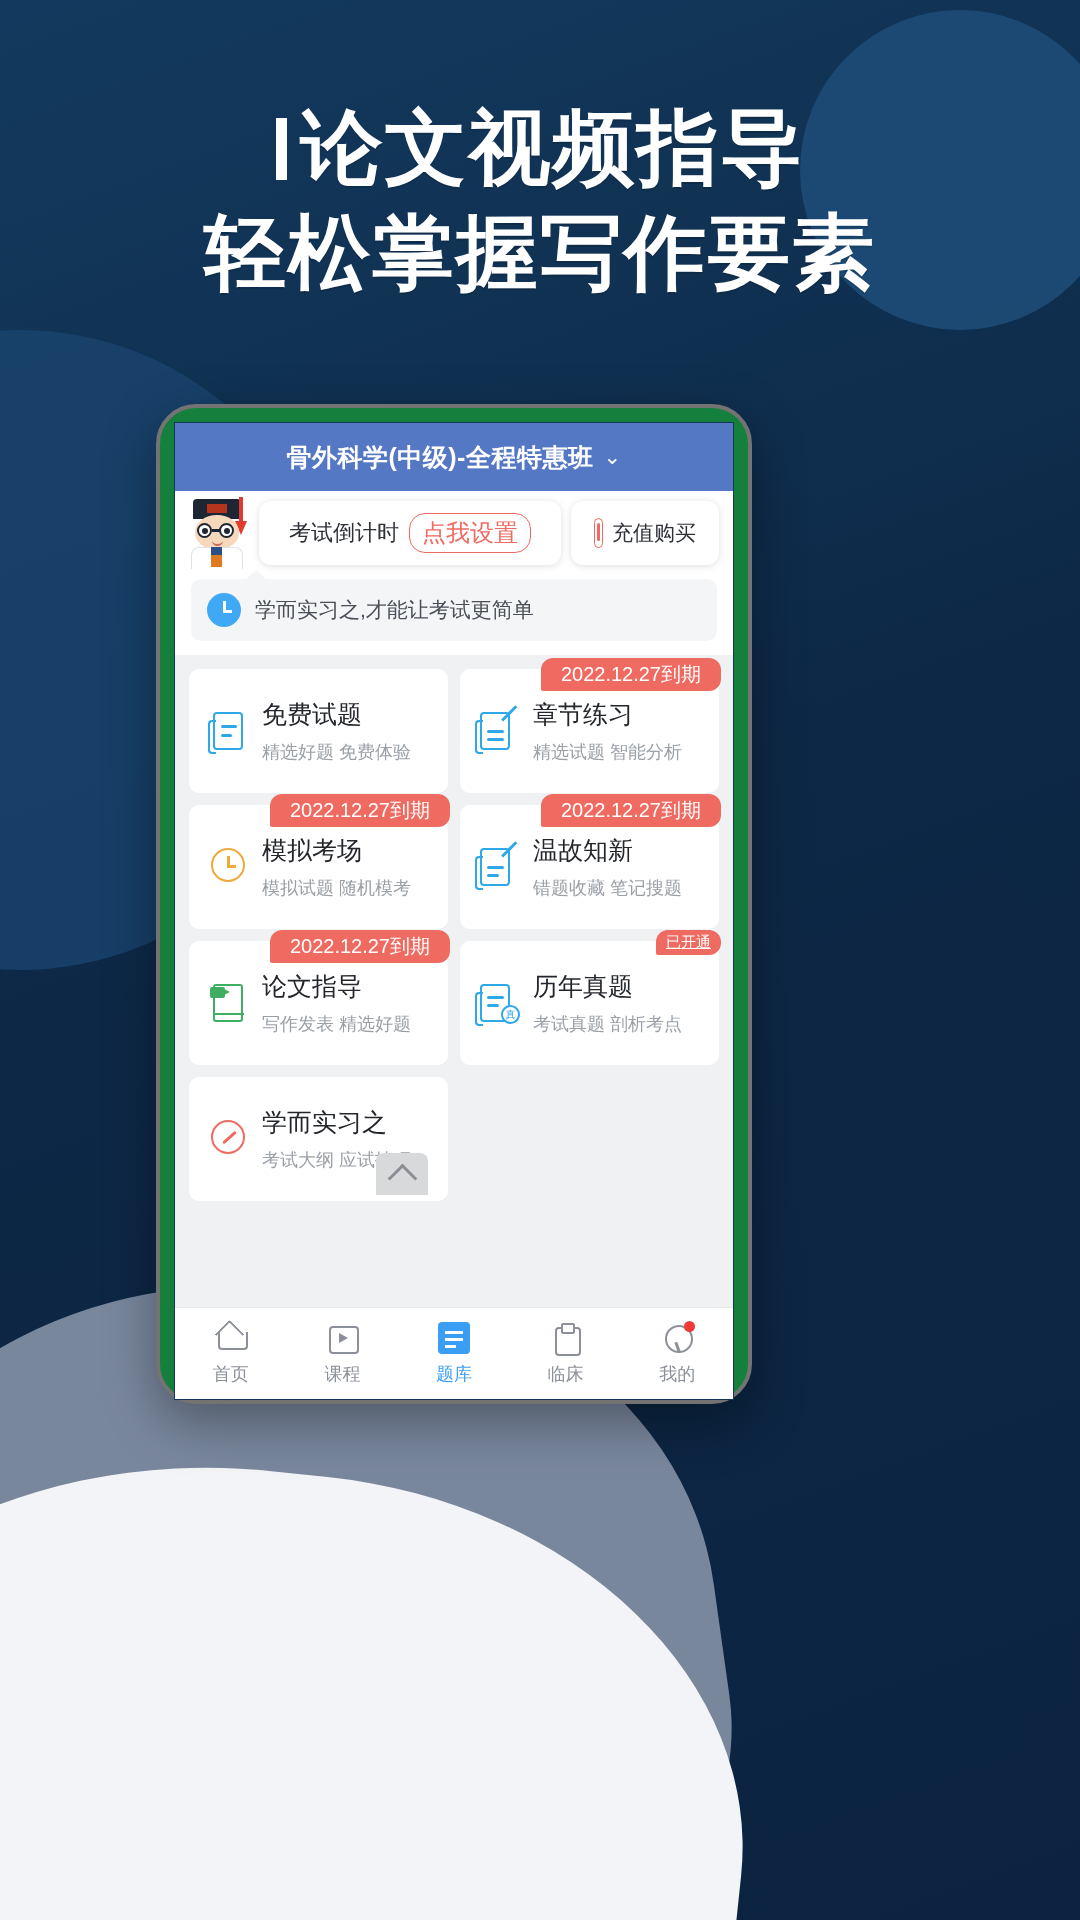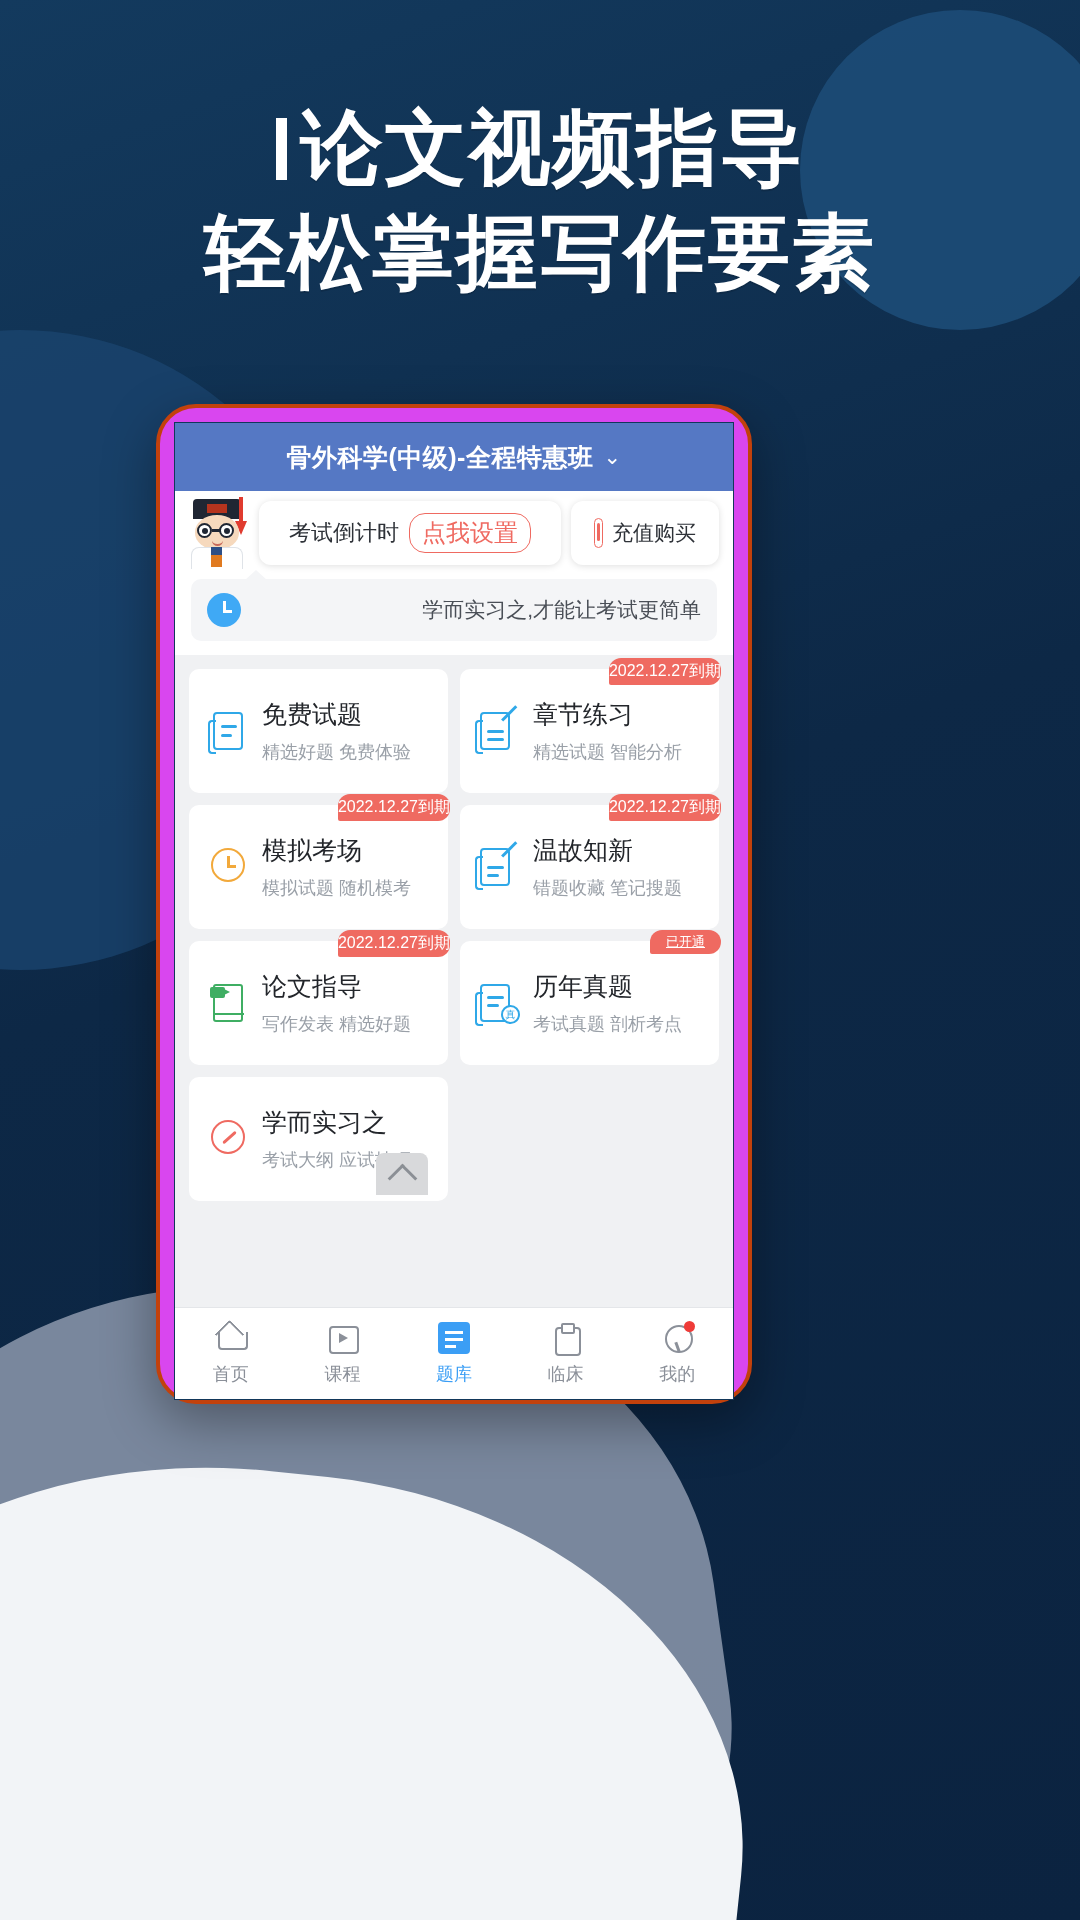--- a/index.html
+++ b/index.html
@@ -32,22 +32,22 @@
               text-align:center; color:#ffffff; }
   .hl-line { font-size:82px; font-weight:bold; line-height:1.28;
              letter-spacing:2px; white-space:nowrap;
              font-family:"DejaVu Sans","Liberation Sans",sans-serif;
              text-shadow:0 2px 0 rgba(0,0,0,.12); }
   .hl-line .bar { display:inline-block; width:11px; height:62px;
              background:#fff; vertical-align:-4px; margin-right:14px; }
 
   
   .phone { position:absolute; left:156px; top:404px; width:596px; height:1000px;
-           background:#d946ef; border-radius:40px;
-           border:4px solid #c2410c; z-index:6;
+           background:#15803d; border-radius:40px;
+           border:4px solid #737373; z-index:6;
            box-shadow:0 18px 52px rgba(0,0,0,.35);
            padding:14px 14px 0 14px; }
   .screen { width:100%; height:100%; background:#ffffff;
             border:1px solid #12375a; overflow:hidden;
             display:flex; flex-direction:column; }
 
   
   .app-header { background:#5578c4; color:#fff; height:68px;
                 display:flex; align-items:center; justify-content:center;
                 font-size:25px; font-weight:bold; flex:none; letter-spacing:.5px; }
@@ -96,42 +96,42 @@
              display:flex; align-items:center; justify-content:center; gap:9px; }
   .buy-ico { width:9px; height:30px; border:1.6px solid #ef6a61;
              border-radius:5px; position:relative; }
   .buy-ico:after{ content:""; position:absolute; left:1.5px; top:4px;
              width:3.5px; height:18px; background:#ef6a61; border-radius:2px; }
   .buy-label { font-size:21px; color:#2e3238; }
 
   
   .tipwrap { padding:0 16px 14px 16px; background:#fff; flex:none; position:relative; }
   .tip { background:#f4f5f7; border-radius:10px; height:62px;
-         display:flex; align-items:center; padding:0 16px; gap:14px; position:relative;justify-content:space-between; }
+         display:flex; align-items:center; padding:0 16px; gap:14px; position:relative; }
   .tip:before { content:""; position:absolute; left:54px; top:-9px;
          width:0; height:0; border-left:11px solid transparent;
          border-right:11px solid transparent; border-bottom:10px solid #f4f5f7; }
   .tip-ico { width:34px; height:34px; border-radius:50%; background:#3fa9f5;
          position:relative; flex:none; }
   .tip-ico:before { content:""; position:absolute; left:16px; top:8px;
          width:2.5px; height:11px; background:#fff; }
   .tip-ico:after { content:""; position:absolute; left:16px; top:17px;
          width:9px; height:2.5px; background:#fff; }
   .tip-txt { font-size:21px; color:#4a4f57; }
 
   
   .grid-area { flex:1; background:#f0f1f3; padding:14px 14px 0 14px;
                display:grid; grid-template-columns:1fr 1fr;
                gap:12px; align-content:start; overflow:hidden; }
   .card { background:#fff; border-radius:10px; height:124px; position:relative;
           display:flex; align-items:center; padding:0 10px 0 16px; gap:13px; }
   .badge { position:absolute; right:-2px; top:-11px; background:#ef6a61;
-          color:#fff; font-size:16px; border-radius:12px 12px 12px 2px;
-          padding:3px 0; white-space:nowrap; }
-  .badge.small { font-size:13px; padding:3px 16px;text-decoration:underline; }
+          color:#fff; font-size:20px; border-radius:12px 12px 12px 2px;
+          padding:3px 20px; white-space:nowrap; }
+  .badge.small { font-size:15px; padding:3px 10px;text-decoration:underline; }
   .c-txt { display:flex; flex-direction:column; gap:9px; }
   .c-title { font-size:25px; color:#23262b; font-weight:500; }
   .c-sub { font-size:18px; color:#9aa0a8; white-space:nowrap; }
   .c-ico { width:44px; height:46px; flex:none; position:relative; }
 
   
   .ic-doc { position:absolute; left:8px; top:4px; width:30px; height:38px;
             border:2.4px solid #2fa8e8; border-radius:4px; }
   .ic-doc:before{ content:""; position:absolute; left:-7px; top:6px;
             width:6px; height:30px; border:2.4px solid #2fa8e8;

